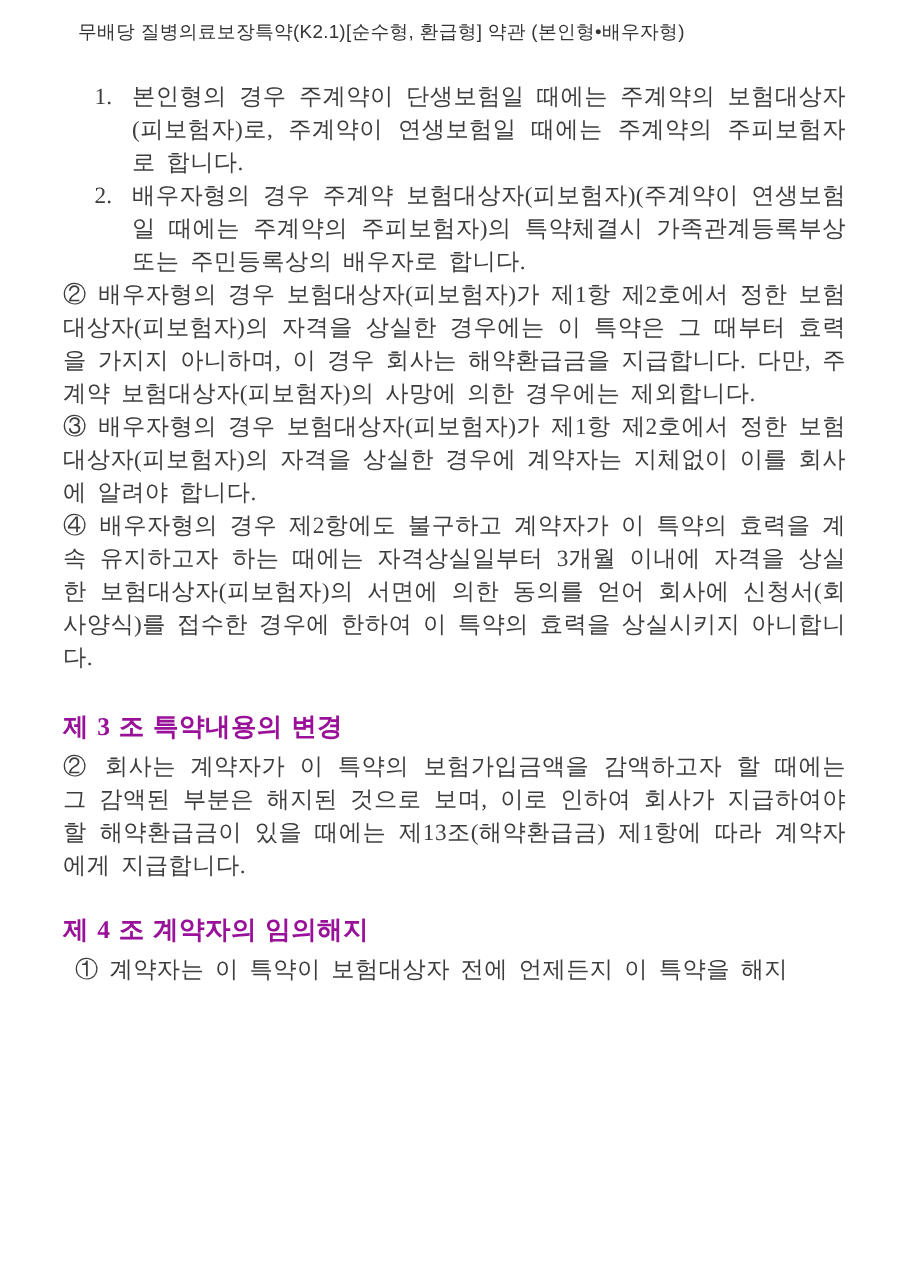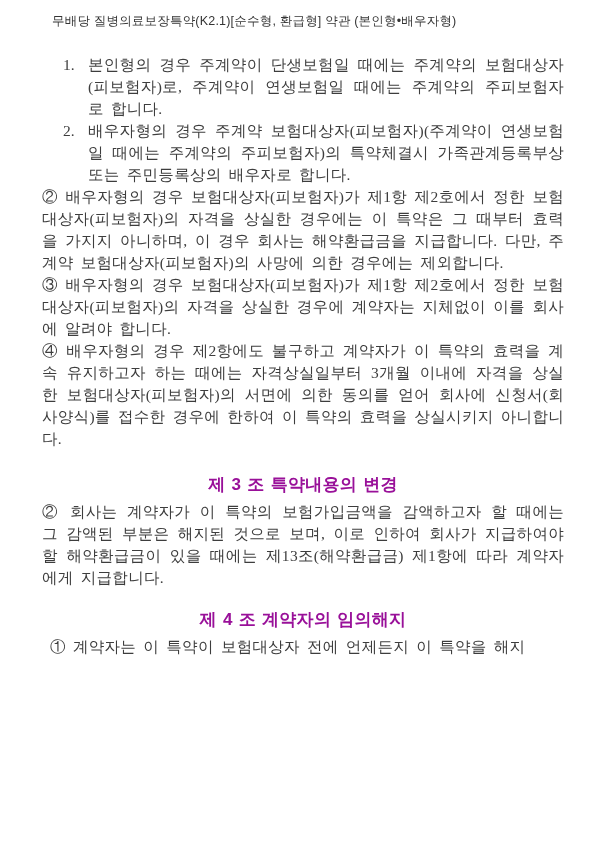--- a/index.html
+++ b/index.html
@@ -48,28 +48,28 @@
     position: absolute;
     left: 21px;
     top: 0;
     letter-spacing: 0;
   }
   .indent-first {
     text-indent: 8px;
   }
   .heading {
     margin: 24px 0 5px 0;
-    font-family: Liberation Sans, sans-serif;
+    font-family: Liberation Serif, serif;
     font-weight: bold;
     font-size: 17px;
     line-height: 22px;
     color: #991099;
     letter-spacing: 0.3px;
     word-spacing: 1px;
-    text-align: center;
+    text-align: left;
   }
   .heading-art4 {
     margin-top: 20px;
   }
   .page-number {
     position: absolute;
     left: 0;
     right: 0;
     top: 808px;
     text-align: center;

